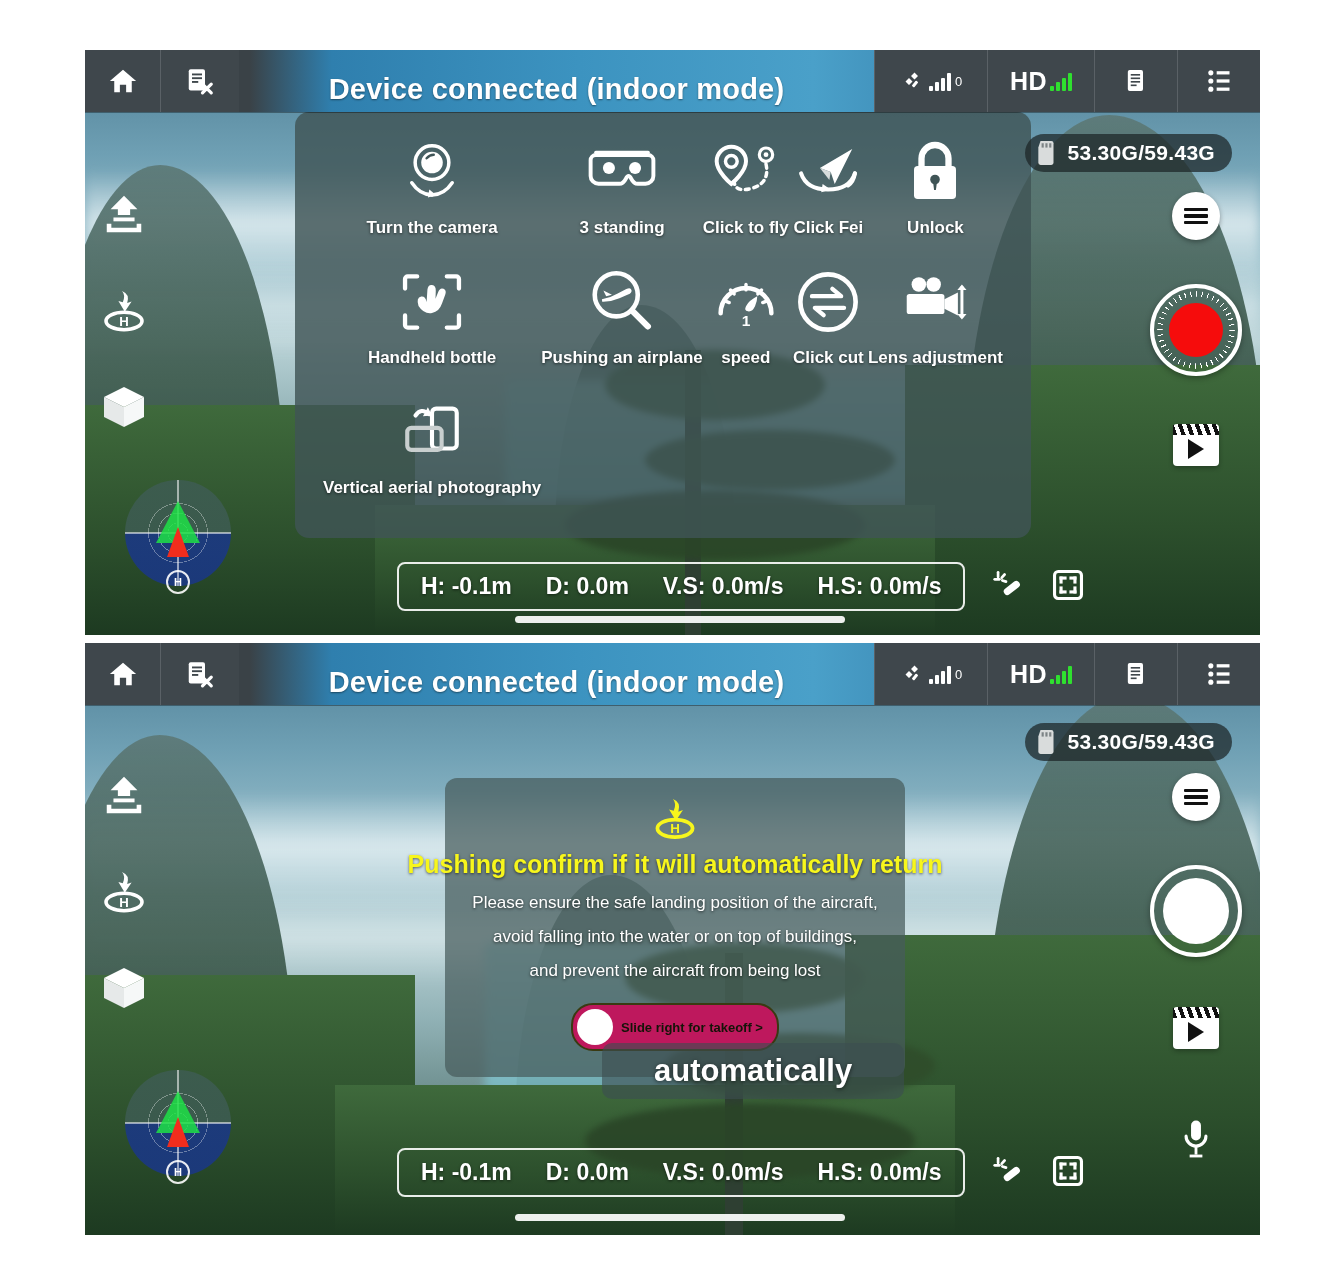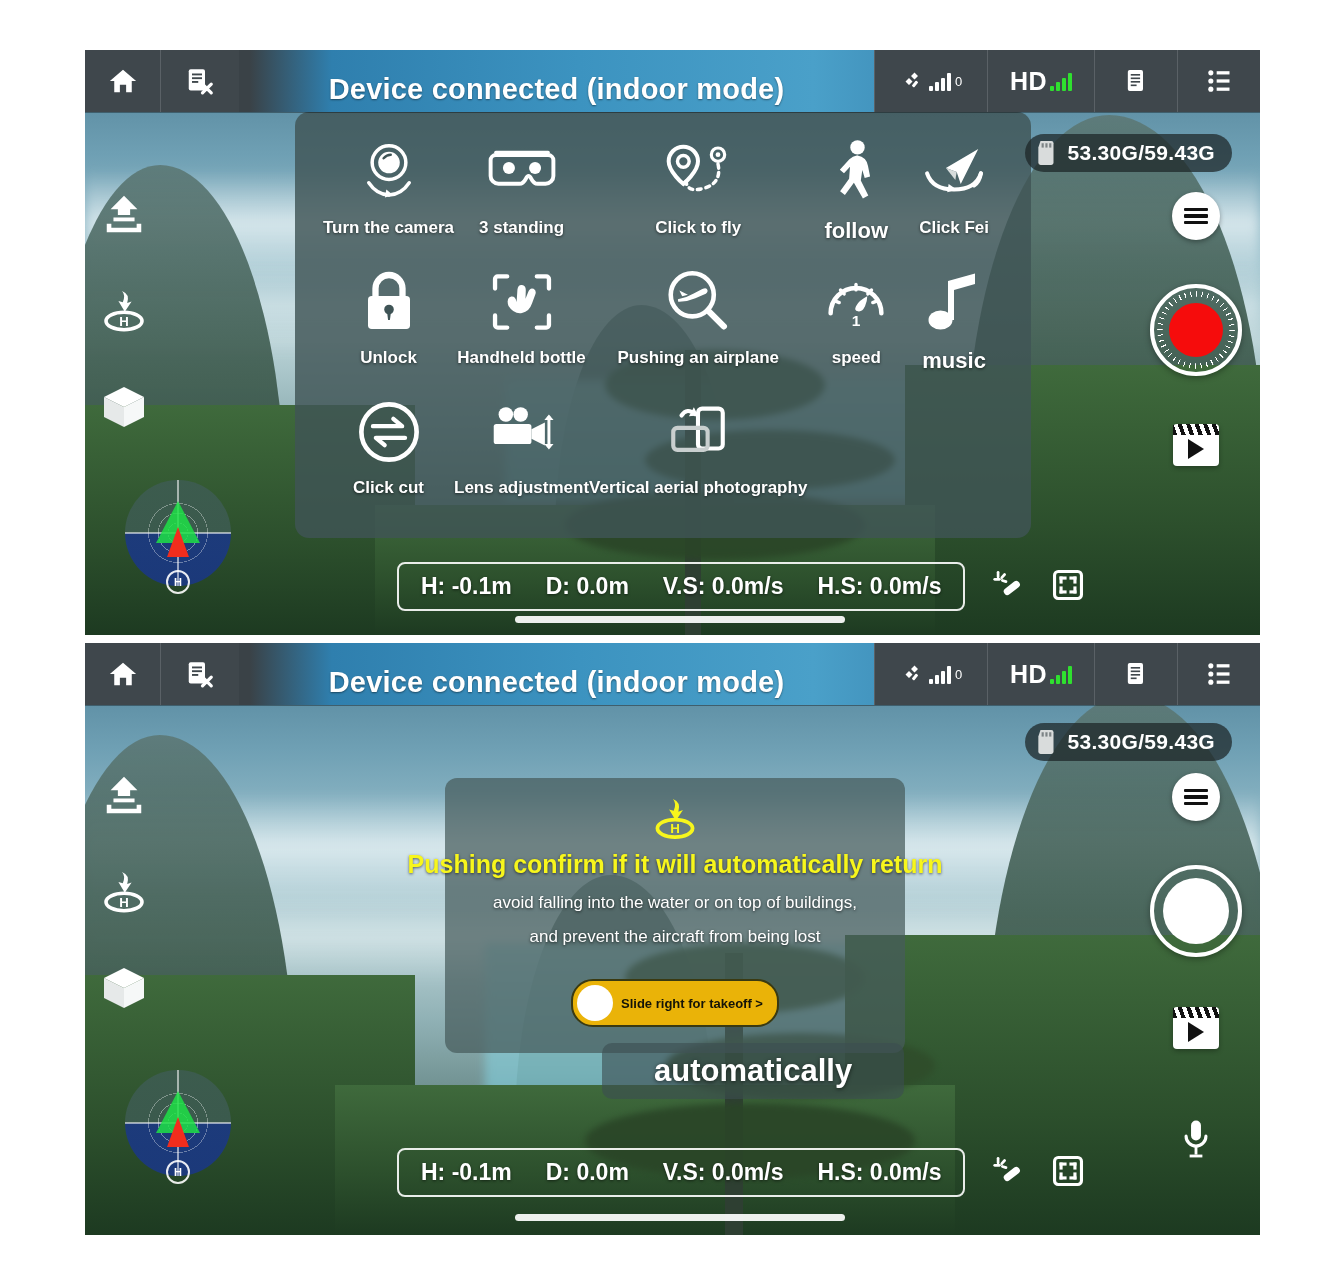--- a/index.html
+++ b/index.html
@@ -116,21 +116,21 @@
   .mi{display:flex;flex-direction:column;align-items:center;justify-content:flex-start;gap:10px;height:130px;}
   .mi .glyph{height:72px;display:flex;align-items:center;justify-content:center;}
   .mi .lbl{color:#fff;font-size:17px;font-weight:bold;text-align:center;text-shadow:0 1px 3px rgba(0,0,0,.6);white-space:nowrap;}
   .mi.big .lbl{font-size:22px;}
 
   
   .dialog{position:absolute;z-index:34;background:rgba(70,92,92,.72);border-radius:12px;
           padding:18px 30px 26px;display:flex;flex-direction:column;align-items:center;}
   .dlg-title{color:#f7f61c;font-size:25px;font-weight:bold;margin-top:6px;text-shadow:0 1px 3px rgba(0,0,0,.6);white-space:nowrap;}
   .dlg-line{color:#fff;font-size:17px;margin-top:14px;text-shadow:0 1px 3px rgba(0,0,0,.65);white-space:nowrap;}
-  .slider{margin-top:32px;width:200px;height:44px;border-radius:22px;background:#eab308;border:2px solid #3a3a12;
+  .slider{margin-top:22px;width:200px;height:44px;border-radius:22px;background:#be185d;border:2px solid #3a3a12;
           display:flex;align-items:center;padding-left:4px;position:relative;}
   .slider .knob{width:36px;height:36px;border-radius:50%;background:#fff;}
   .slider .stxt{flex:1;text-align:center;color:#141408;font-size:13px;font-weight:bold;padding-right:6px;}
   .cancelbtn{position:absolute;z-index:34;background:rgba(60,78,80,.62);border-radius:10px;
              padding:10px 52px;color:#fff;font-size:31px;font-weight:bold;text-shadow:0 1px 4px rgba(0,0,0,.6);}
   .dlg-icon{width:54px;height:48px;display:flex;align-items:center;justify-content:center;}
 </style>
 </head>
 <body>
 
@@ -311,29 +311,20 @@
             <path d="M16 4 a11 11 0 0 1 11 11 c0 8-11 17-11 17 S5 23 5 15 A11 11 0 0 1 16 4z" fill="none" stroke="#fff" stroke-width="3"></path>
             <circle cx="16" cy="15" r="4.4" fill="none" stroke="#fff" stroke-width="2.6"></circle>
             <circle cx="42" cy="10" r="5" fill="none" stroke="#fff" stroke-width="2.4"></circle>
             <circle cx="42" cy="10" r="1.8" fill="#fff"></circle>
             <path d="M42 17 q3 14 -10 18 q-13 4 -14-5" stroke="#fff" stroke-width="2.6" fill="none" stroke-dasharray="3 3.4" stroke-linecap="round"></path>
           </svg>
         </div>
         <div class="lbl">Click to fly</div>
       </div>
 
-      <div class="mi big">
-        <div class="glyph">
-          <svg width="54" height="66" viewBox="0 0 34 44">
-            <circle cx="18" cy="5.6" r="4.8" fill="#fff"></circle>
-            <path d="M18 11 q6 1 7 7 l1.4 7 -3.6 1 -1.6-5.4 -1 7 5 10 -3.6 2 -6-10.5 -6 8.2 -3.2-2.4 6-8.4 0.6-8 -4 4.4 -2.8-2.4 6.4-7 q2-2 5.4-2.6z" fill="#fff"></path>
-          </svg>
-        </div>
-        <div class="lbl">follow</div>
-      </div>
 
       <div class="mi">
         <div class="glyph">
           <svg width="70" height="62" viewBox="0 0 52 46">
             <path d="M44 6 L20 20 L28 23 L31 32 Z" fill="#fff"></path>
             <path d="M20 20 L28 23 L27 29z" fill="#d7dcdc"></path>
             <path d="M6 24 q4 12 20 12 q16 0 20-12" stroke="#fff" stroke-width="3" fill="none" stroke-linecap="round"></path>
             <path d="M22 32 l6 4 -7 2z" fill="#fff"></path>
             <path d="M46 24 q-1 6 -5 9" stroke="#fff" stroke-width="3" fill="none" stroke-linecap="round"></path>
           </svg>
@@ -389,29 +380,20 @@
               <path d="M33 13.5 l-2.6 2.8"></path>
                 <path d="M37.5 21 l-3.6 1.4"></path>
             </g>
             <path d="M30 18 q-6 3 -8 7 q-1.6 3 1.4 3.6 q3 .6 5-3.6 q1.6-3.4 1.6-7z" fill="#fff"></path>
             <text x="22" y="39" text-anchor="middle" font-size="11" font-weight="bold" fill="#fff" font-family="Liberation Sans, sans-serif">1</text>
           </svg>
         </div>
         <div class="lbl">speed</div>
       </div>
 
-      <div class="mi big">
-        <div class="glyph">
-          <svg width="56" height="66" viewBox="0 0 36 44">
-            <path d="M14 34 V8 l18-5 v7 l-14 4 v20z" fill="#fff"></path>
-            <ellipse cx="9" cy="34" rx="8" ry="6.4" fill="#fff"></ellipse>
-          </svg>
-        </div>
-        <div class="lbl">music</div>
-      </div>
 
       <div class="mi">
         <div class="glyph">
           <svg width="64" height="64" viewBox="0 0 44 44">
             <circle cx="22" cy="22" r="19" fill="none" stroke="#fff" stroke-width="3.2"></circle>
             <path d="M11 18 h20 l-6-5" stroke="#fff" stroke-width="3" fill="none" stroke-linecap="round" stroke-linejoin="round"></path>
             <path d="M33 26 H13 l6 5" stroke="#fff" stroke-width="3" fill="none" stroke-linecap="round" stroke-linejoin="round"></path>
           </svg>
         </div>
         <div class="lbl">Click cut</div>
@@ -636,20 +618,21 @@
 
     <div class="dialog" style="left:360px;top:135px;width:400px;">
       <div class="dlg-icon">
         <svg width="52" height="46" viewBox="0 0 24 22">
           <path d="M11 1 q4 1.5 2.6 6 l2.2-.8 -3.4 5.2 -3.2-5.4 2.2 .6 Q12.9 3 11 1z" fill="#f7f61c"></path>
           <ellipse cx="12" cy="15" rx="8.4" ry="4.2" fill="none" stroke="#f7f61c" stroke-width="1.8"></ellipse>
           <text x="12" y="17.3" text-anchor="middle" font-size="6.4" font-weight="bold" fill="#f7f61c" font-family="Liberation Sans, sans-serif">H</text>
         </svg>
       </div>
       <div class="dlg-title">Pushing confirm if it will automatically return</div>
+      <div class="dlg-line">Please ensure the safe landing position of the aircraft,</div>
       <div class="dlg-line">avoid falling into the water or on top of buildings,</div>
       <div class="dlg-line">and prevent the aircraft from being lost</div>
       <div class="slider">
         <div class="knob"></div>
         <div class="stxt">Slide right for takeoff &gt;</div>
       </div>
     </div>
 
     <div class="cancelbtn" style="left:517px;top:400px;">automatically</div>
 

